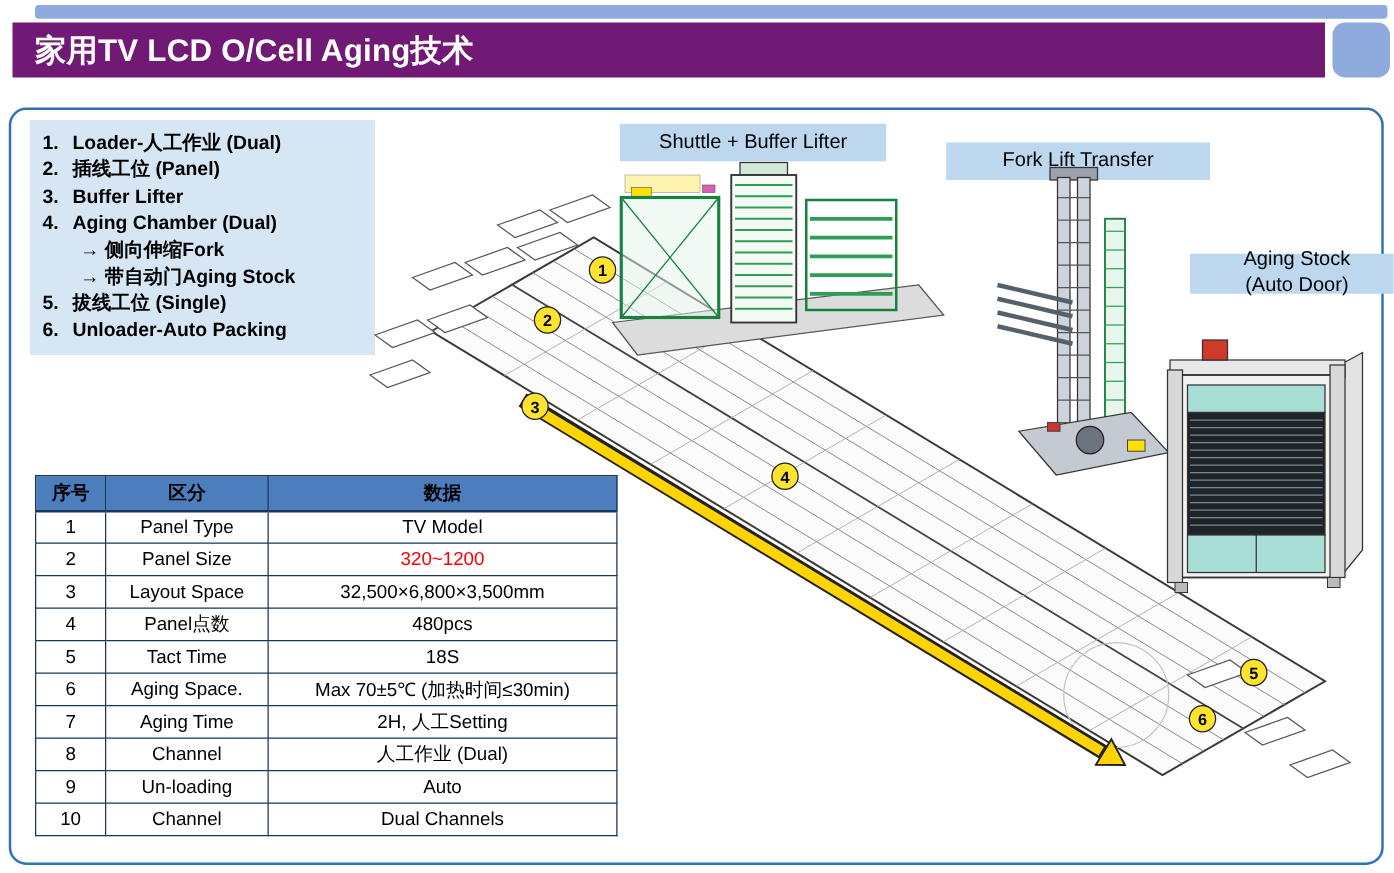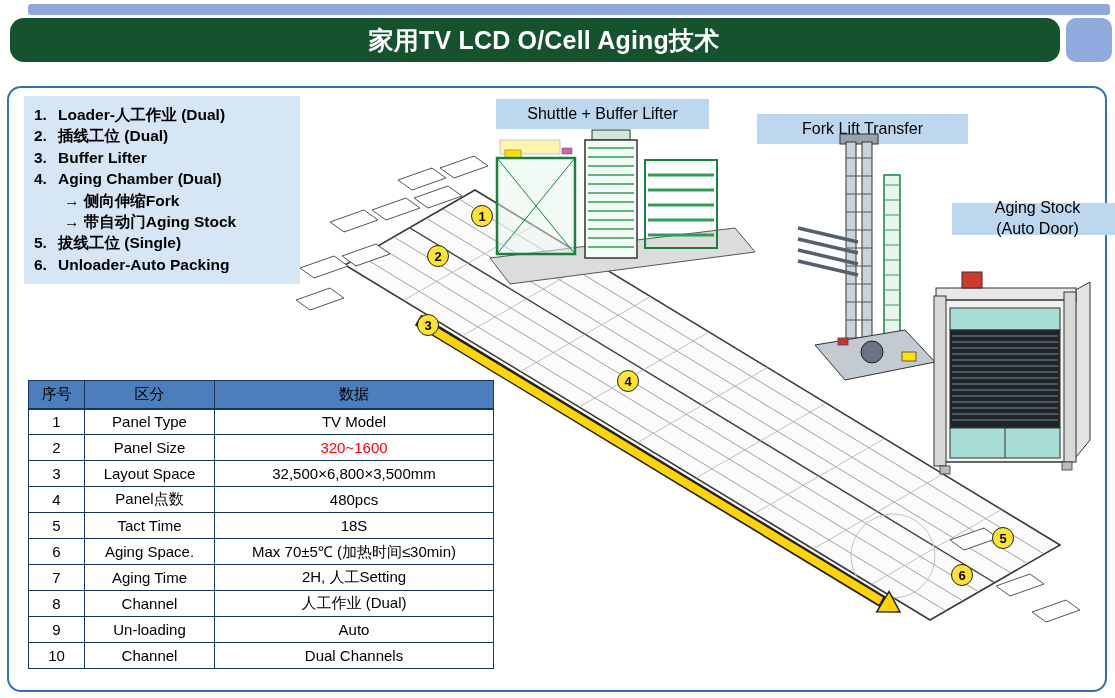--- a/index.html
+++ b/index.html
@@ -11,22 +11,22 @@
   }
   .slide { position:relative; width:1115px; height:698px; background:#fff; overflow:hidden; }
 
   
   .top-strip {
     position:absolute; left:28px; top:4px; width:1082px; height:11px;
     background:#8FAADC; border-radius:3px;
   }
   .title-bar {
     position:absolute; left:10px; top:18px; width:1050px; height:44px;
-    background:#14532d; border-radius:14px;
-    display:flex; align-items:center;justify-content:center;
+    background:#701a75; border-radius:0;
+    display:flex; align-items:center;
   }
   .title-bar .title-text {
     color:#ffffff; font-weight:bold; font-size:25px; padding-left:18px;
     letter-spacing:0.2px; white-space:nowrap;
   }
   .title-accent-block {
     position:absolute; left:1066px; top:18px; width:46px; height:44px;
     background:#8FAADC; border-radius:10px;
   }
 
@@ -70,21 +70,21 @@
     position:absolute; left:28px; top:380px; width:466px;
     border-collapse:collapse; font-size:15px; color:#000;
     background:#fff; z-index:5;
   }
   .spec-table th, .spec-table td {
     border:1px solid #17365D; height:26px; padding:0 4px;
     text-align:center; vertical-align:middle; white-space:nowrap;
   }
   .spec-table { border:1.5px solid #17365D; }
   .spec-table thead th {
-    background:#4C7EBE; font-weight:normal; border-bottom:2.5px solid #17365D; height:28px;
+    background:#4C7EBE; font-weight:bold; border-bottom:2.5px solid #17365D; height:28px;
   }
   .spec-table th:nth-child(1), .spec-table td:nth-child(1) { width:56px; }
   .spec-table th:nth-child(2), .spec-table td:nth-child(2) { width:130px; }
   .c-val.red { color:#FF0000; }
 
   
   .diagram-svg { position:absolute; left:0; top:0; z-index:1; }
 </style>
 </head>
 <body>
@@ -258,21 +258,21 @@
 
   <div class="legend-panel">
     <div>
   <div class="legend-item">
     <span class="legend-num">1.</span>
     <span class="legend-text">Loader-人工作业 (Dual)</span>
   </div>
 
   <div class="legend-item">
     <span class="legend-num">2.</span>
-    <span class="legend-text">插线工位 (Dual)</span>
+    <span class="legend-text">插线工位 (Panel)</span>
   </div>
 
   <div class="legend-item">
     <span class="legend-num">3.</span>
     <span class="legend-text">Buffer Lifter</span>
   </div>
 
   <div class="legend-item">
     <span class="legend-num">4.</span>
     <span class="legend-text">Aging Chamber (Dual)</span>
@@ -329,21 +329,21 @@
     <tbody>
   <tr>
     <td class="c-num">1</td>
     <td class="c-cat">Panel Type</td>
     <td class="c-val">TV Model</td>
   </tr>
 
   <tr>
     <td class="c-num">2</td>
     <td class="c-cat">Panel Size</td>
-    <td class="c-val red">320~1600</td>
+    <td class="c-val red">320~1200</td>
   </tr>
 
   <tr>
     <td class="c-num">3</td>
     <td class="c-cat">Layout Space</td>
     <td class="c-val">32,500×6,800×3,500mm</td>
   </tr>
 
   <tr>
     <td class="c-num">4</td>

